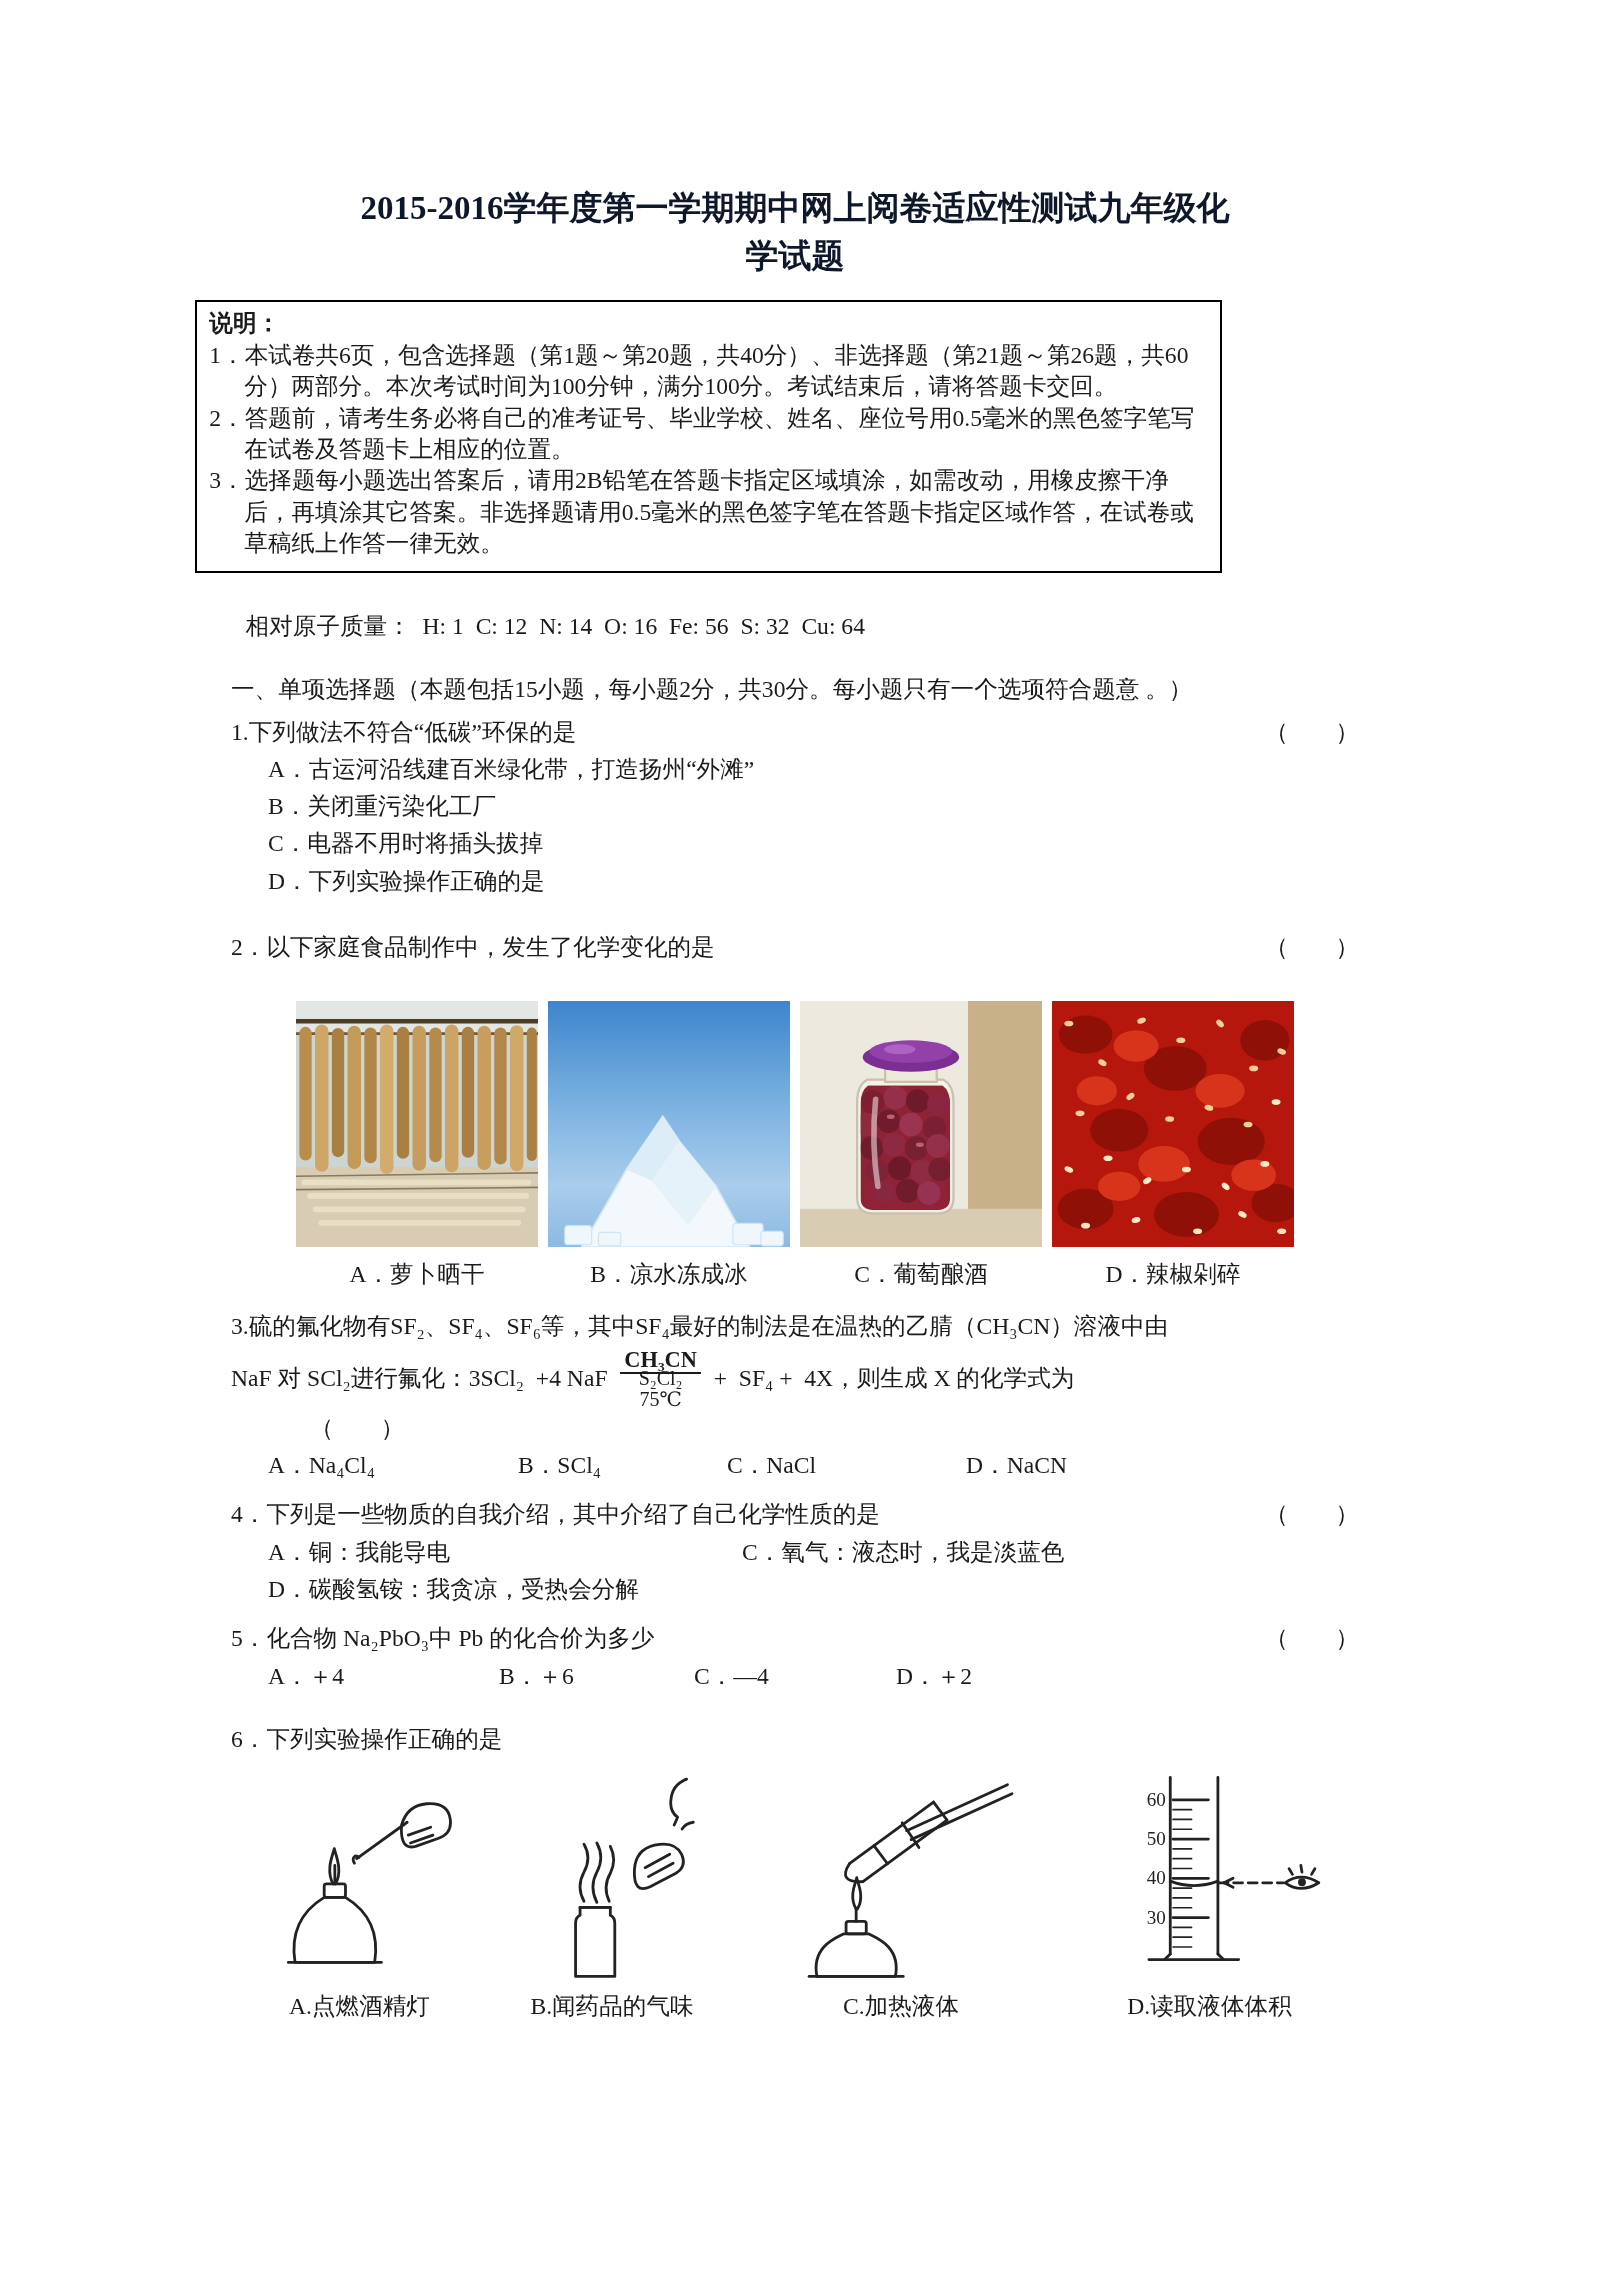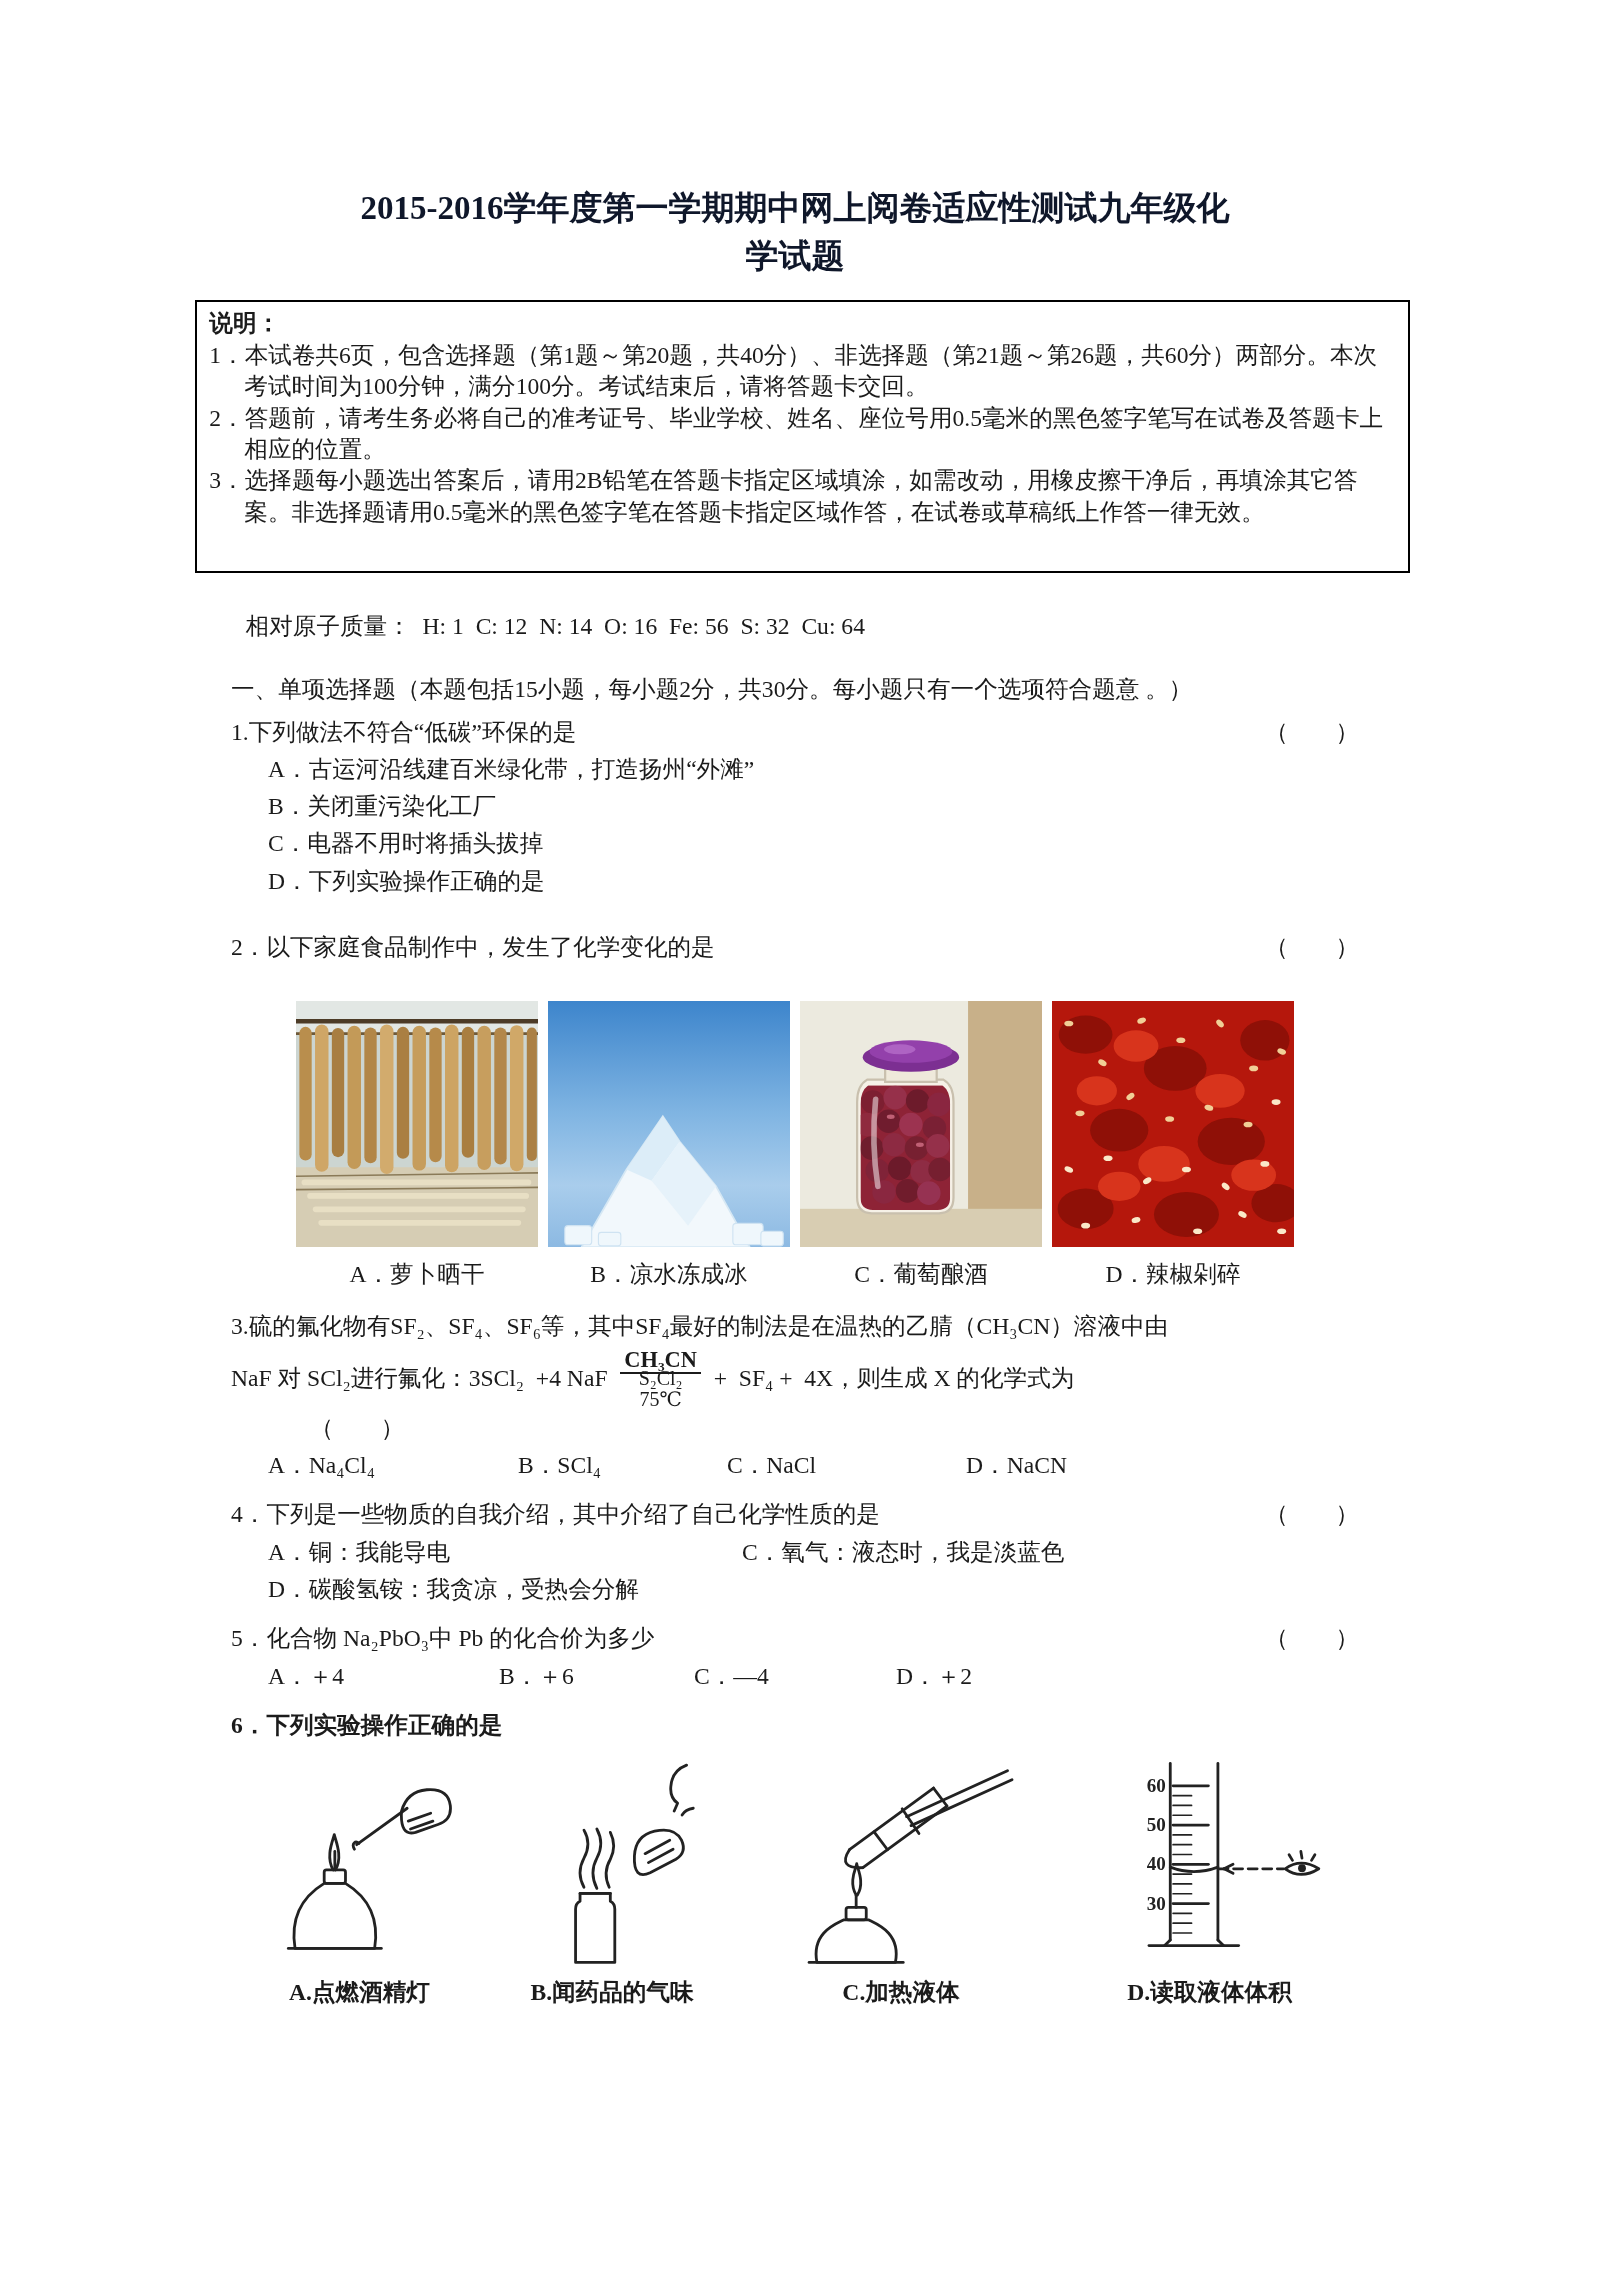--- a/index.html
+++ b/index.html
@@ -6,21 +6,21 @@
   body{
     width:1623px;height:2295px;background:#ffffff;overflow:hidden;
     font-family:"Liberation Serif","DejaVu Serif",serif;color:#1b1b1b;
   }
   .page{position:relative;width:1623px;height:2295px;box-sizing:border-box;
         padding:185px 264px 0 231px;}
   .title{color:#0f172a;font-weight:bold;font-size:33px;line-height:1.45;
          text-align:center;margin:0 0 19px 0;}
   .title .tl{display:block;}
 
-  .notice-box{border:2.2px solid #000;margin-left:-36px;width:1215px;height:273px;
+  .notice-box{border:2.2px solid #000;margin-left:-36px;width:1027px;height:273px;
               overflow:hidden;box-sizing:border-box;padding:6.7px 15.7px 0 12.3px;
               font-size:23.6px;line-height:1.33;}
   .notice-heading{font-weight:bold;}
   .notice-item{margin:0;padding-left:35px;text-indent:-35px;}
 
   .line{font-size:23.6px;}
   .atomic{margin:37px 0 0 14.6px;}
   .pre{white-space:pre-wrap;}
   .section-heading{margin-top:31px;}
 
@@ -44,21 +44,21 @@
   .cond-bottom{display:block;font-size:20px;}
   .bracket-line{margin-left:79px;}
   .opt-flex{margin-left:37px;display:flex;}
   .q3-opts .o1{width:250px;}  .q3-opts .o2{width:209px;}  .q3-opts .o3{width:239px;}
   .q5-opts .o1{width:231px;}  .q5-opts .o2{width:195px;}  .q5-opts .o3{width:202px;}
 
   .q4{margin-top:12.3px;}
   .opt-grid{margin-left:37px;display:grid;grid-template-columns:474px 1fr;}
 
   .q5{margin-top:12.3px;}
-  .q6{margin-top:12px;font-weight:bold;}
+  .q6{margin-top:26px;}
   .fig-row{margin:11.2px 0 0 36px;display:flex;gap:56px;align-items:flex-end;}
   .fig{margin:0;display:flex;flex-direction:column;align-items:center;}
   .fig figcaption{font-size:23.6px;margin-top:5.6px;white-space:nowrap;}
   .fig svg{display:block;}
   .sketch{fill:none;stroke:#222;stroke-width:5;stroke-linecap:round;stroke-linejoin:round;}
 </style>
 </head>
 <body>
 
 <div class="page">

